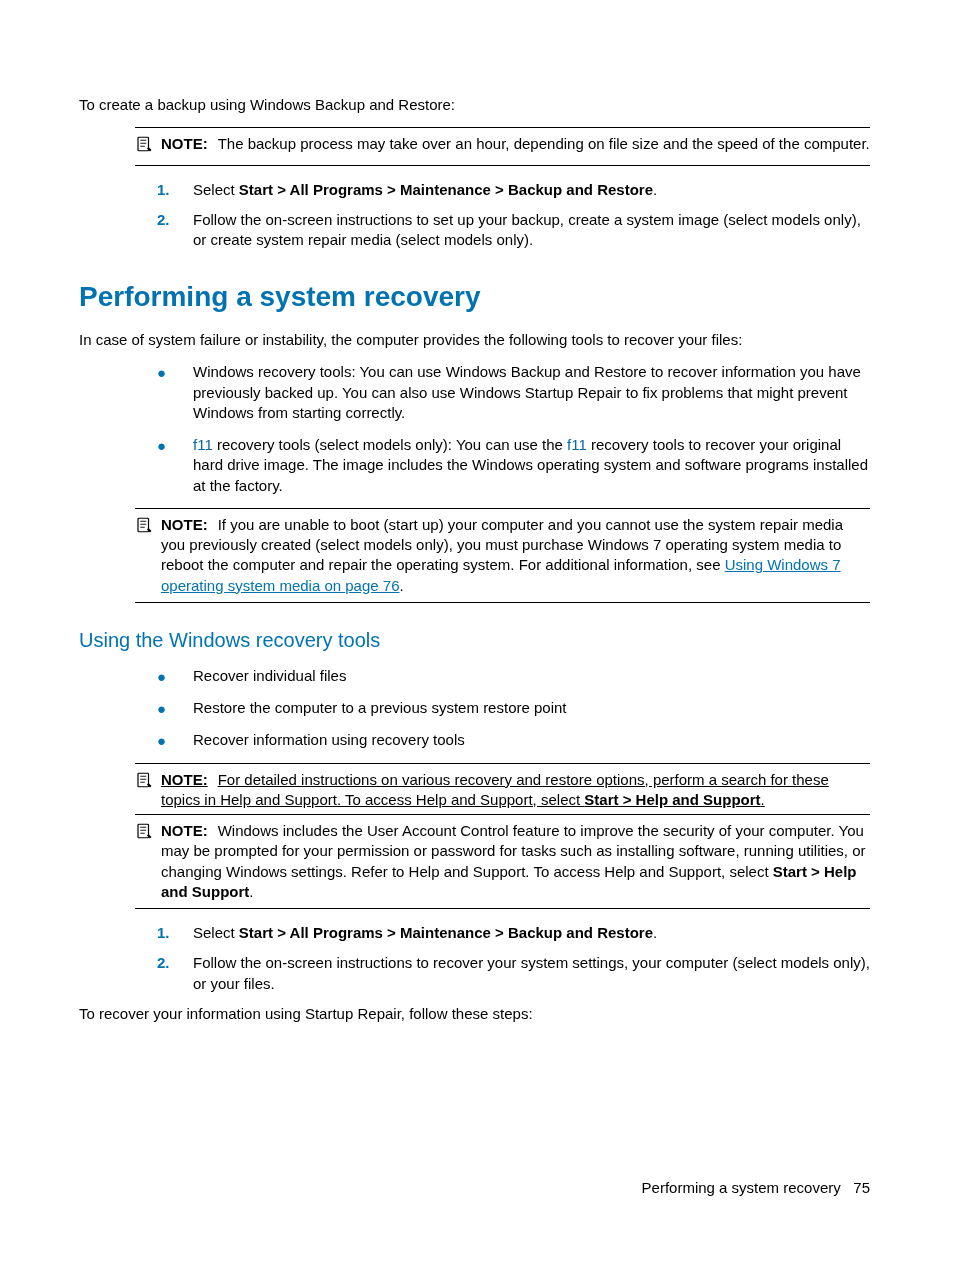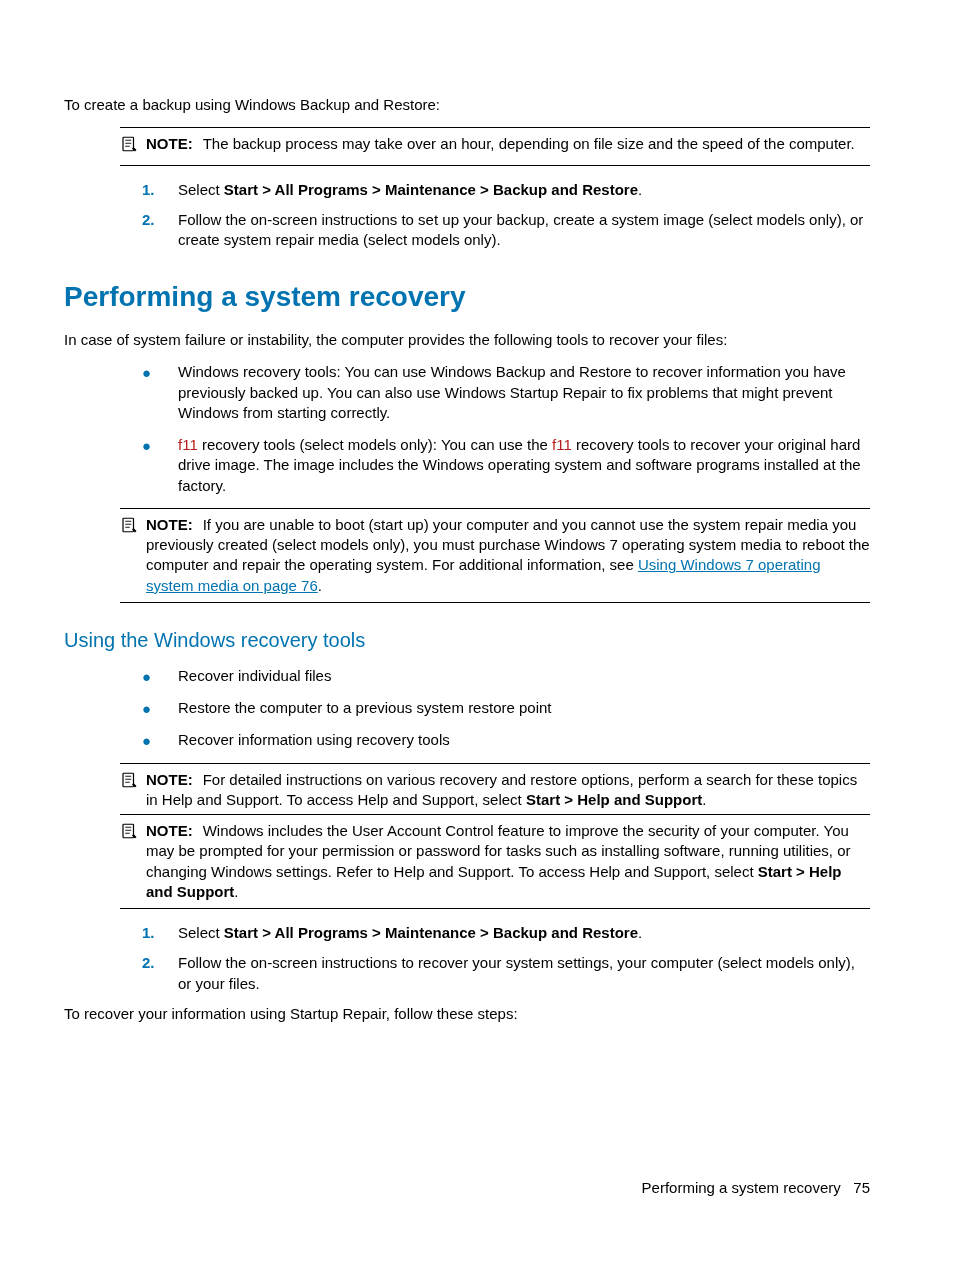--- a/index.html
+++ b/index.html
@@ -9,20 +9,21 @@
     color: #000;
     margin: 0;
     padding: 0;
     width: 954px;
     height: 1270px;
     position: relative;
     background: #fff;
   }
   .page {
     padding: 95px 84px 0 64px;
+    margin-left: 15px;
   }
   .indent1 { margin-left: 78px; }
   .para { margin: 0 0 12px 0; }
   h1 {
     color: #0073b0;
     font-size: 28px;
     font-weight: bold;
     margin: 28px 0 14px 0;
   }
   h2 {
@@ -70,21 +71,21 @@
     margin-bottom: 12px;
   }
   .bullet {
     color: #0073b0;
     flex: 0 0 36px;
     font-size: 15px;
     line-height: 1;
     padding-top: 3px;
   }
   .bold { font-weight: bold; text-align: center; }
-  .f11 { color: #b91c1c; }
+  .f11 { color: #0369a1; }
   a.cross { color: #0073b0; text-decoration: underline; }
   .footer {
     position: absolute;
     bottom: 72px;
     right: 84px;
     font-size: 15px;
   }
   .tight-list ul li { margin-bottom: 12px; }
 </style>
 </head>
@@ -163,21 +164,21 @@
       <span class="bullet">●</span>
       <span class="li-body">Restore the computer to a previous system restore point</span>
     </li>
     <li>
       <span class="bullet">●</span>
       <span class="li-body">Recover information using recovery tools</span>
     </li>
   </ul>
   </div>
 
-  <div class="note-box" style="margin-left:56px; margin-bottom:0; border-bottom:none; padding-bottom:4px;">
+  <div class="note-box" style="margin-left:56px; margin-bottom:0; border-bottom:none; padding-bottom:4px;text-decoration:underline;">
     <div class="note-icon">
       <svg viewBox="0 0 24 24" fill="none" stroke="#000" stroke-width="1.6">
         <rect x="4" y="3" width="14" height="18" rx="1"></rect>
         <path d="M7 7h8M7 11h8M7 15h6" stroke-width="1.2"></path>
         <path d="M18 16l4 4-2 2-4-4z" fill="#000" stroke="none"></path>
       </svg>
     </div>
     <div class="note-body">
       <span class="note-label">NOTE:</span><span>For detailed instructions on various recovery and restore options, perform a search for these topics in Help and Support. To access Help and Support, select </span><span class="bold">Start &gt; Help and Support</span><span>.</span>
     </div>

